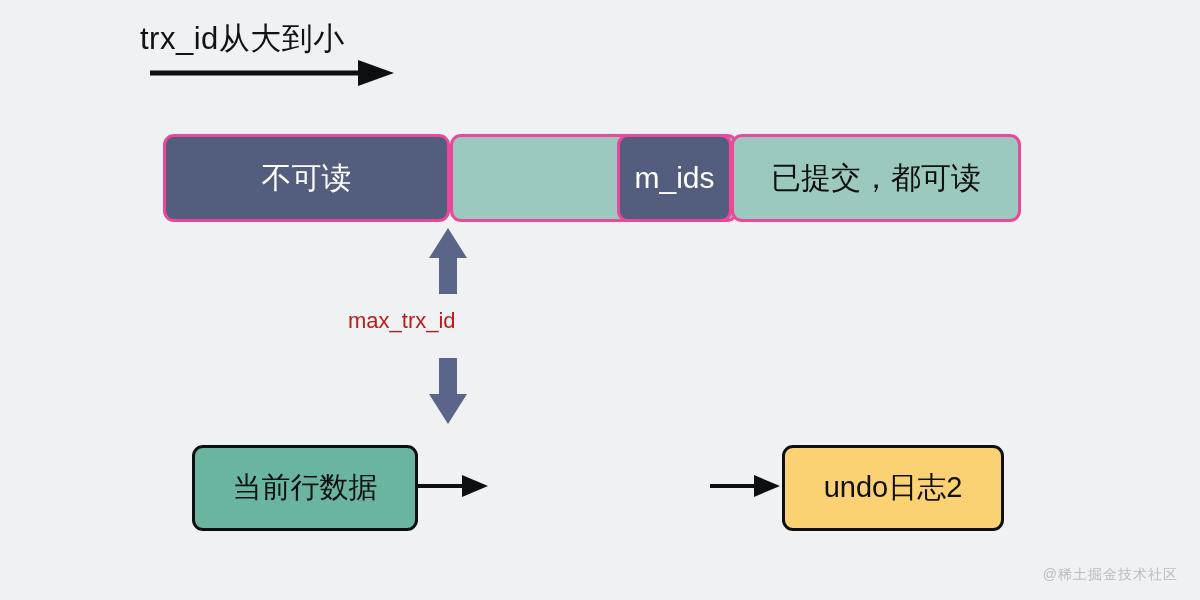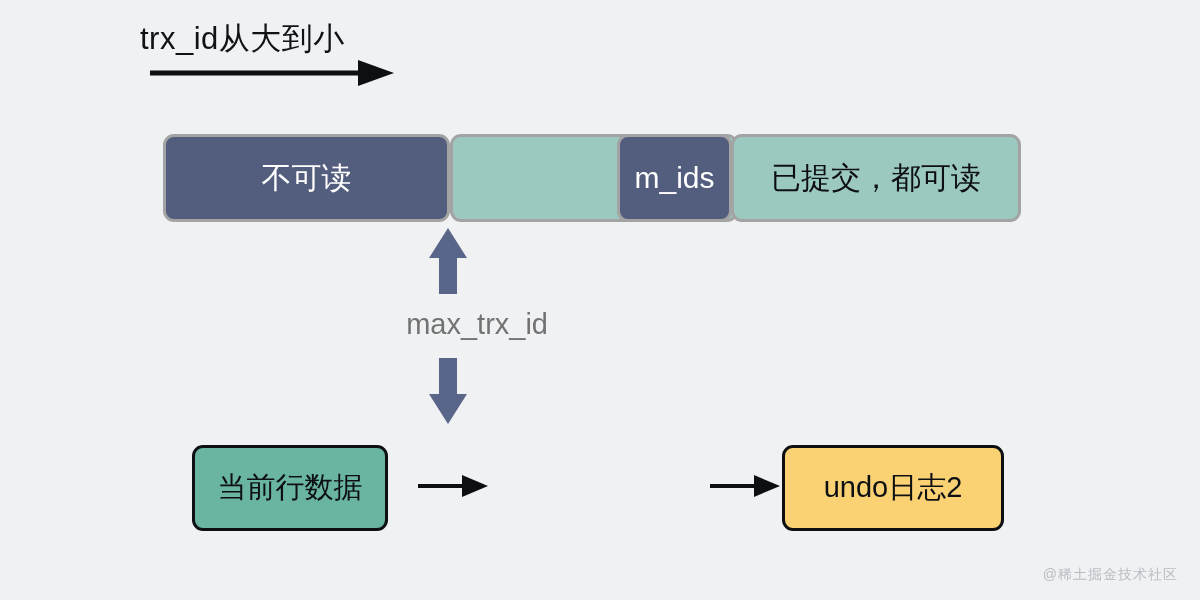--- a/index.html
+++ b/index.html
@@ -38,21 +38,21 @@
     left: 163px;
     top: 134px;
     width: 858px;
     height: 88px;
   }
   .seg {
     position: absolute;
     top: 0;
     height: 88px;
     box-sizing: border-box;
-    border: 3px solid #a3a3a3;
+    border: 3px solid #ec4899;
     border-radius: 11px;
     display: flex;
     align-items: center;
     justify-content: center;
     font-size: 30px;
     white-space: nowrap;
   }
   .seg-dark   { background: #535d7d; color: #ffffff; }
   .seg-green  { background: #9cc9bf; color: #0d0f12; }
 
@@ -69,43 +69,43 @@
     height: 196px;
   }
   #marker-max { left: 348px; }
   #marker-min { left: 634px; }
 
   .vmarker-label {
     position: absolute;
     top: 80px;
     left: 0;
     width: 200px;
-    text-align: right;
-    font-size: 29px;
-    color: #737373;
+    text-align: left;
+    font-size: 22px;
+    color: #b91c1c;
     white-space: nowrap;
   }
   .vmarker svg { position: absolute; left: 0; top: 0; }
 
   
   .node {
     position: absolute;
     top: 445px;
     height: 86px;
     box-sizing: border-box;
     border: 3px solid #0d0f12;
     border-radius: 11px;
     display: flex;
     align-items: center;
     justify-content: center;
     font-size: 29px;
     color: #0d0f12;
     white-space: nowrap;
   }
-  #node-current { left: 192px; width: 196px; background: #6ab5a2; }
+  #node-current { left: 192px; width: 226px; background: #6ab5a2; }
   #node-undo1   { left: 488px; width: 222px; background: #fad173; }
   #node-undo2   { left: 782px; width: 222px; background: #fad173; }
 
   .hlink { position: absolute; top: 472px; }
   #link-1 { left: 418px; }
   #link-2 { left: 710px; }
 
   
   #watermark {
     position: absolute;

